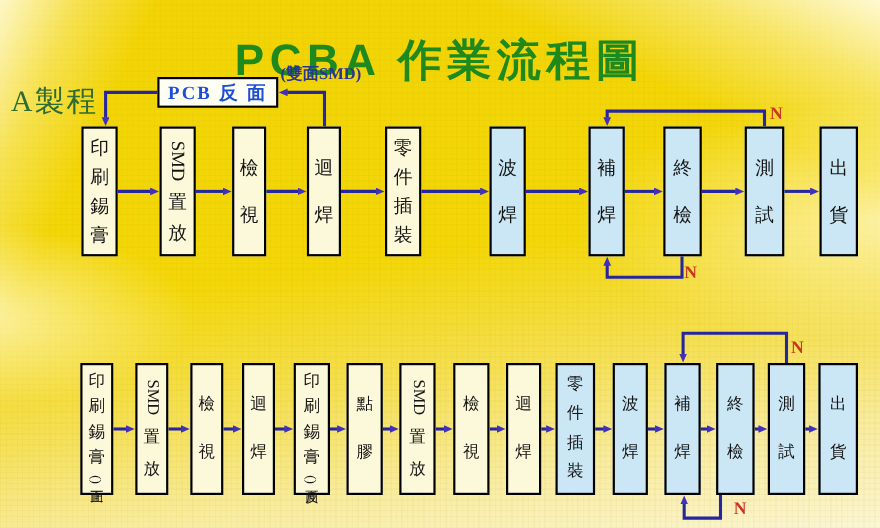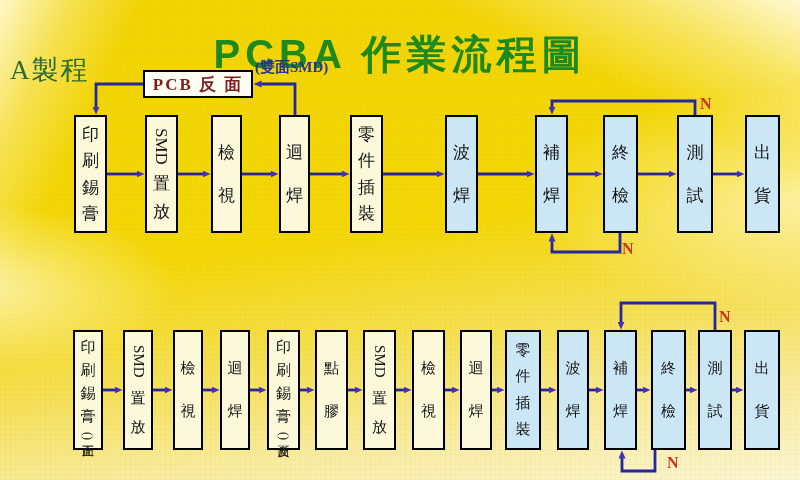--- a/index.html
+++ b/index.html
@@ -19,42 +19,42 @@
     position:absolute;top:0px;left:0;width:100%;text-align:center;
     font-size:40px;font-weight:bold;letter-spacing:5px;
     color:var(--title-green,#1E8A1E);
     font-family:"Liberation Sans","DejaVu Sans",sans-serif;
     white-space:nowrap;
   }
   .proc-label{
     position:absolute;font-size:27px;color:var(--proc-green,#2F6B33);
     letter-spacing:2px;white-space:nowrap;
   }
-  #label-a{left:10px;top:52px;}
+  #label-a{left:10px;top:74px;}
   #label-b{left:10px;top:272px;}
   .flow-box{
     position:absolute;box-sizing:border-box;border:2px solid #000;
     display:flex;align-items:stretch;justify-content:center;
   }
   .flow-box.yellow{background:var(--step-yellow,#FCF8DA);}
   .flow-box.blue{background:var(--step-blue,#CBE7F6);}
   .vlabel{
     display:flex;flex-direction:column;justify-content:space-evenly;align-items:center;
     height:100%;width:100%;color:#141414;
   }
   .row-a .vlabel{font-size:17px;}
   .row-b .vlabel{font-size:15px;}
   .seg{line-height:1;display:block;}
   .seg.rot{writing-mode:vertical-rl;text-orientation:mixed;}
   .seg.sub{font-size:12px;}
   #rework-box{
     position:absolute;left:143px;top:70px;width:110px;height:28px;
     box-sizing:border-box;border:2px solid #000;background:#FFFEF2;
     display:flex;align-items:center;justify-content:center;
-    font-size:17px;letter-spacing:2px;color:#7f1d1d;font-weight:600;white-space:nowrap;
+    font-size:17px;letter-spacing:2px;color:#1d4ed8;font-weight:600;white-space:nowrap;
   }
   #rework-note{
     position:absolute;left:255px;top:58px;font-size:15px;font-weight:600;
     color:var(--note-navy,#283593);white-space:nowrap;
   }
   .n-label{
     position:absolute;font-size:16px;font-weight:600;color:var(--fail-red,#CC3322);
     line-height:1;
   }
   #n-a-test{left:700px;top:96px;}

